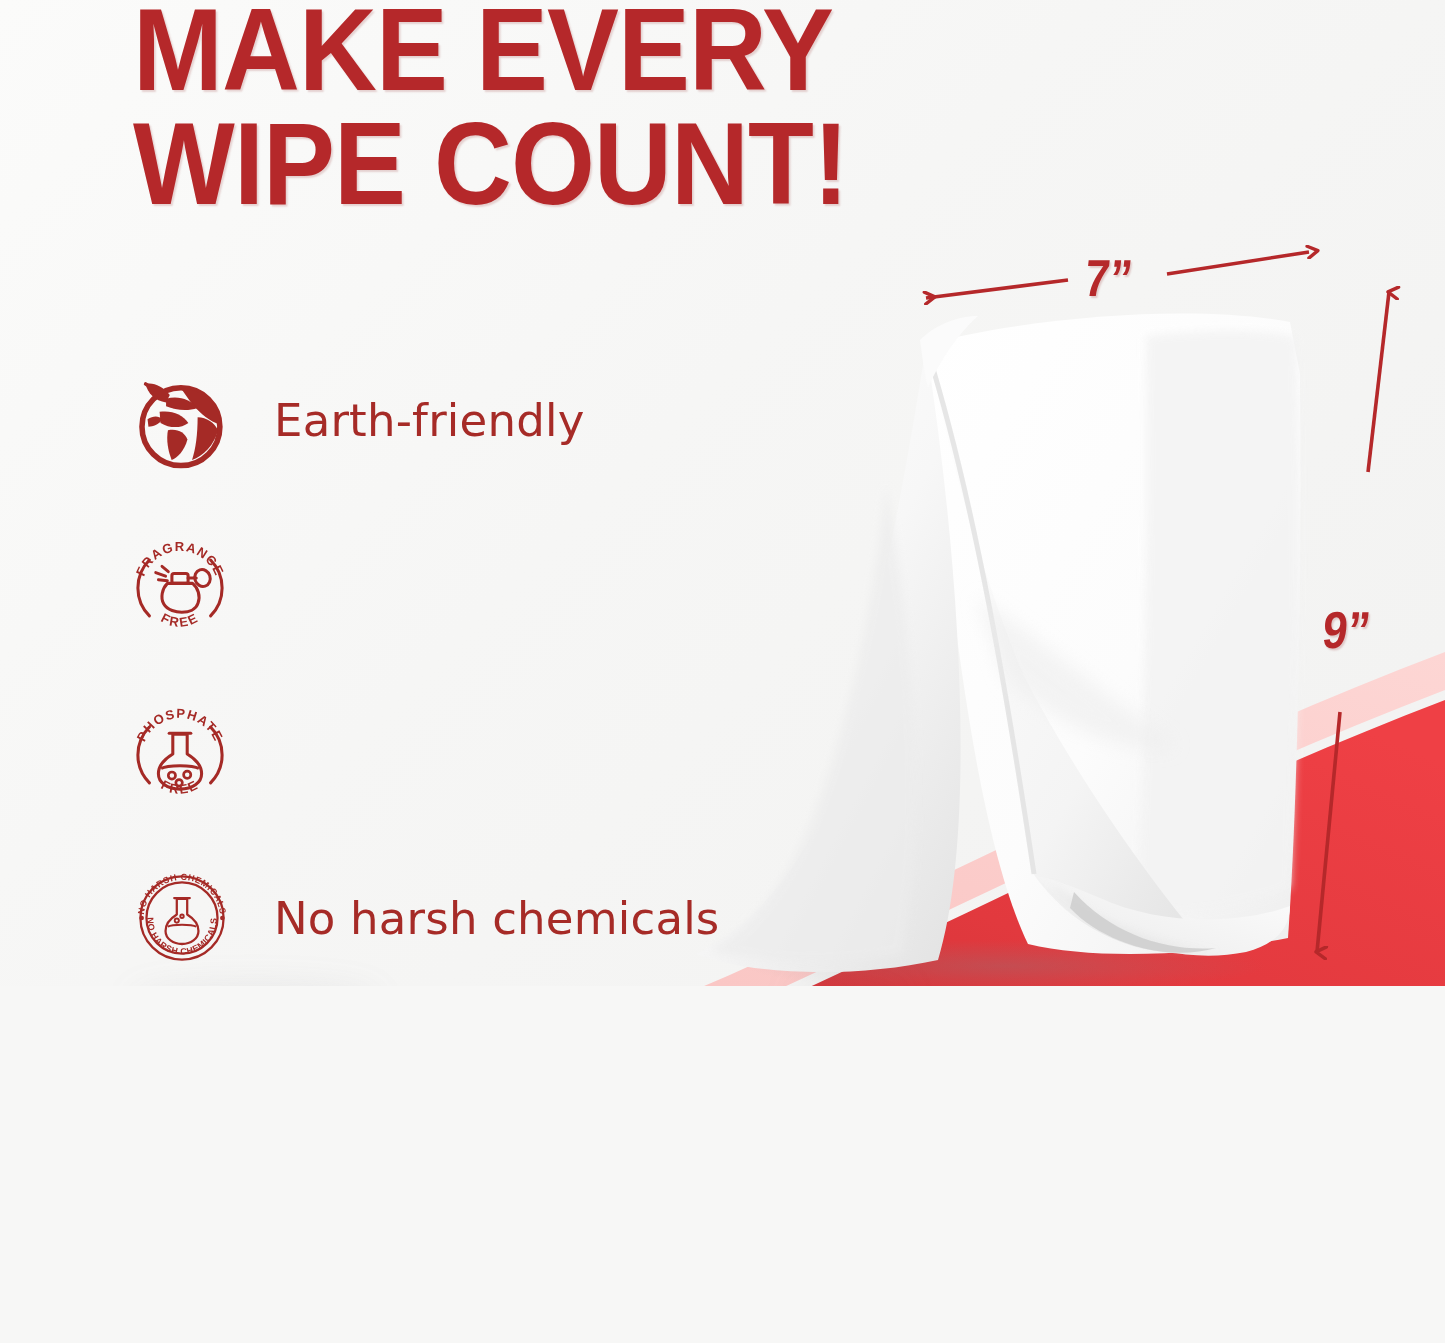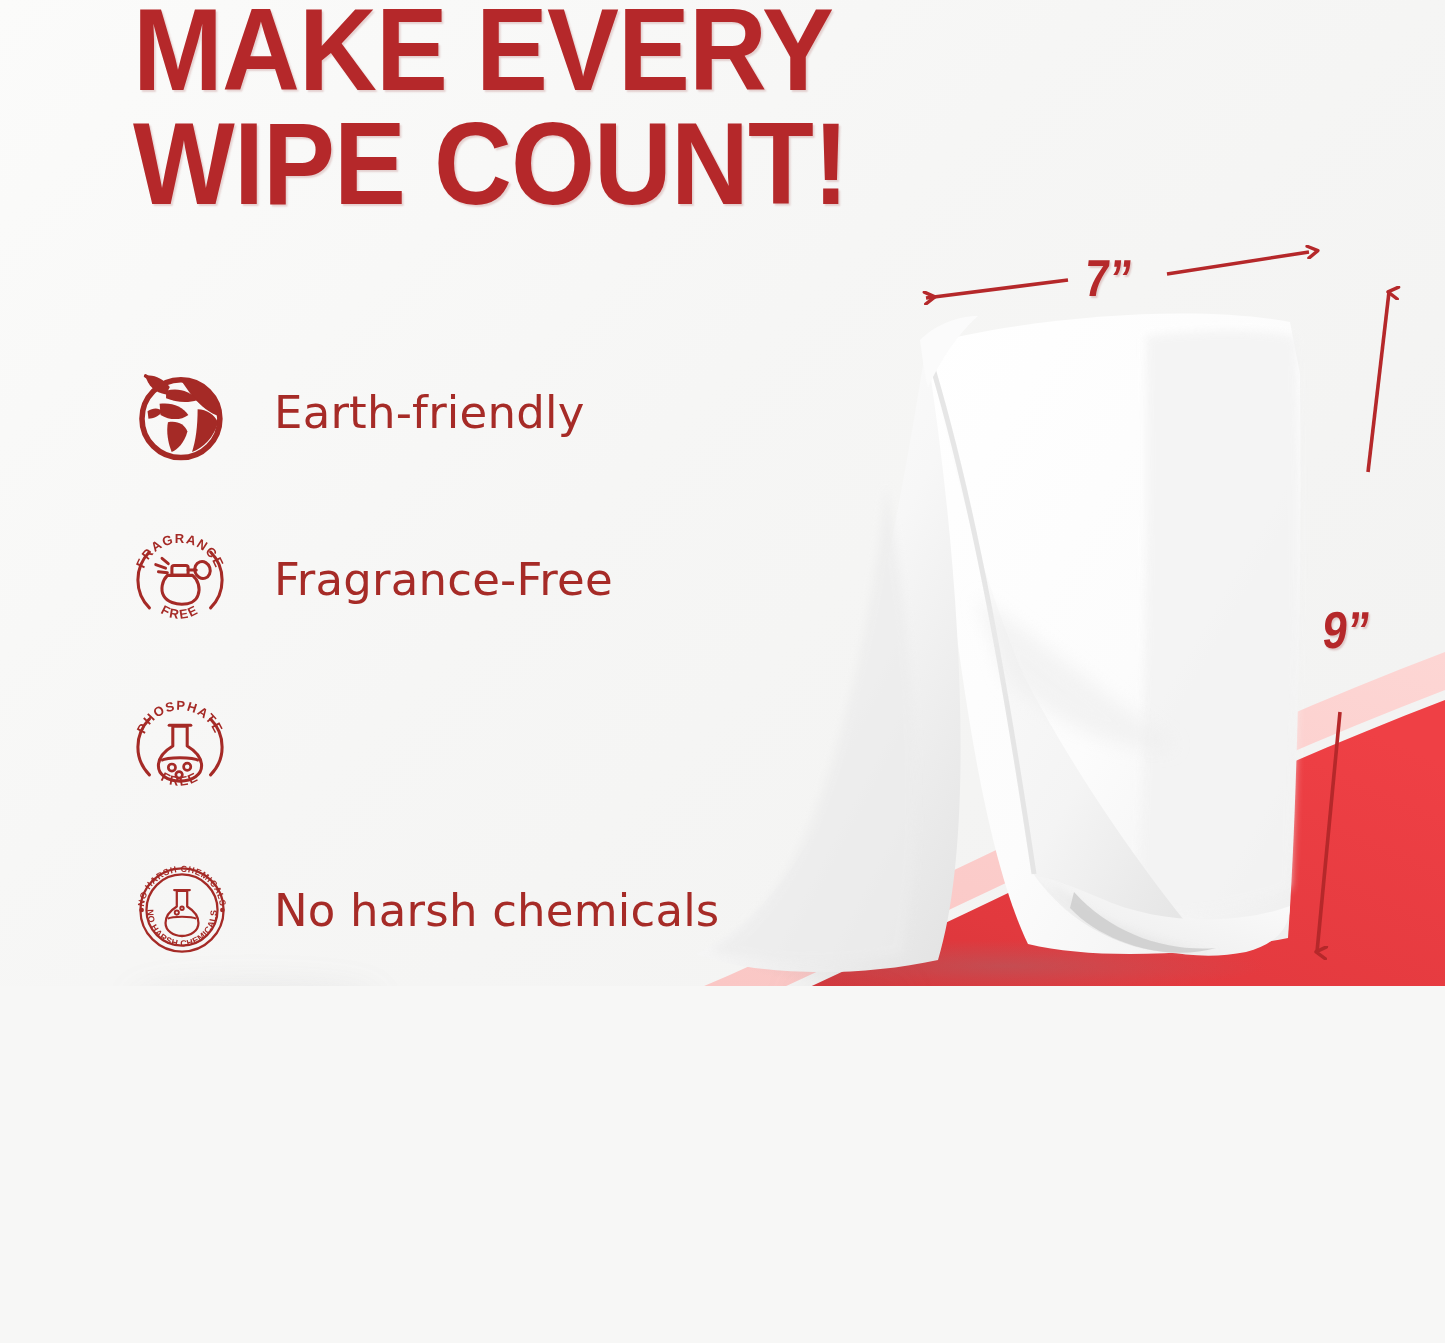--- a/index.html
+++ b/index.html
@@ -27,21 +27,21 @@
     font-size:116px;
     line-height:0.98;
     letter-spacing:-1px;
     transform:scaleX(0.93);
     transform-origin:left top;
     text-shadow:2px 2px 2px rgba(140,30,30,0.18);
   }
   .headline .l2{display:block;}
 
   
-  .features{position:absolute;left:108px;top:328px;width:720px;}
+  .features{position:absolute;left:108px;top:336px;width:720px;}
   .feat-row{
     position:relative;height:166px;
     display:flex;align-items:center;
   }
   .feat-icon{
     width:132px;height:118px;flex:0 0 132px;
     display:flex;align-items:center;justify-content:center;
   }
   .feat-label{
     margin-left:34px;
@@ -240,21 +240,20 @@
           <rect x="51" y="45" width="18" height="11" rx="2.4" fill="none" stroke="#a52a26" stroke-width="3.4"></rect>
 
           <path d="M69 50 L 78 50" fill="none" stroke="#a52a26" stroke-width="3.4" stroke-linecap="round"></path>
           <ellipse cx="85" cy="50" rx="8.5" ry="9.5" fill="none" stroke="#a52a26" stroke-width="3.4" transform="rotate(-18 85 50)"></ellipse>
 
           <path d="M33 44 L 44 48" fill="none" stroke="#a52a26" stroke-width="3.2" stroke-linecap="round"></path>
           <path d="M36 52 L 46 53" fill="none" stroke="#a52a26" stroke-width="3.2" stroke-linecap="round"></path>
           <path d="M40 37 L 47 43" fill="none" stroke="#a52a26" stroke-width="3.2" stroke-linecap="round"></path>
         </svg>
       </div>
-      <div class="feat-label">Fragrance-Free</div>
     </div>
 
     <div class="feat-row row-3">
       <div class="feat-icon">
         <svg viewBox="0 0 120 120" width="108" height="108" xmlns="http://www.w3.org/2000/svg">
           <defs>
             <path id="arcTopP" d="M 18 62 A 42 42 0 0 1 102 62"></path>
             <path id="arcBotP" d="M 22 66 A 38 38 0 0 0 98 66"></path>
           </defs>
           <path d="M 26 30 A 44 44 0 0 0 26 92" fill="none" stroke="#a52a26" stroke-width="3.4" stroke-linecap="round"></path>

